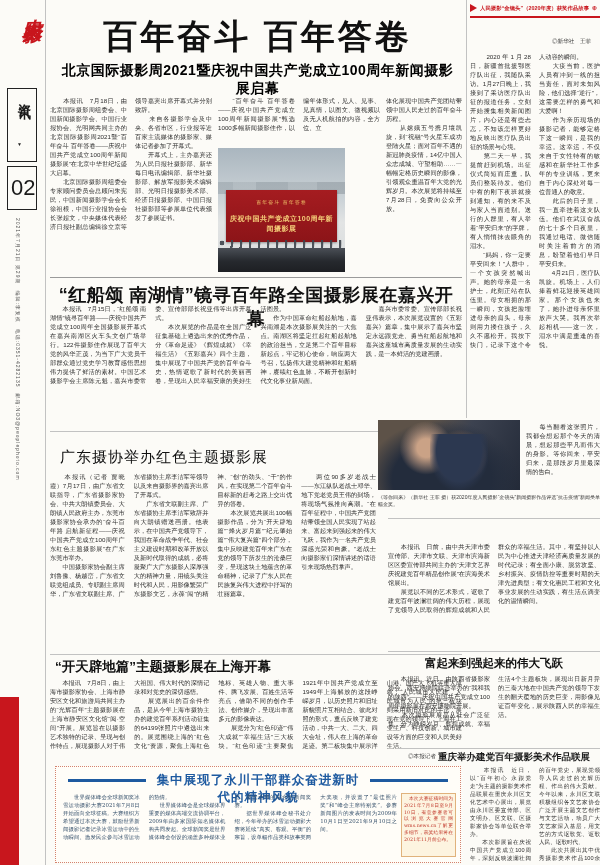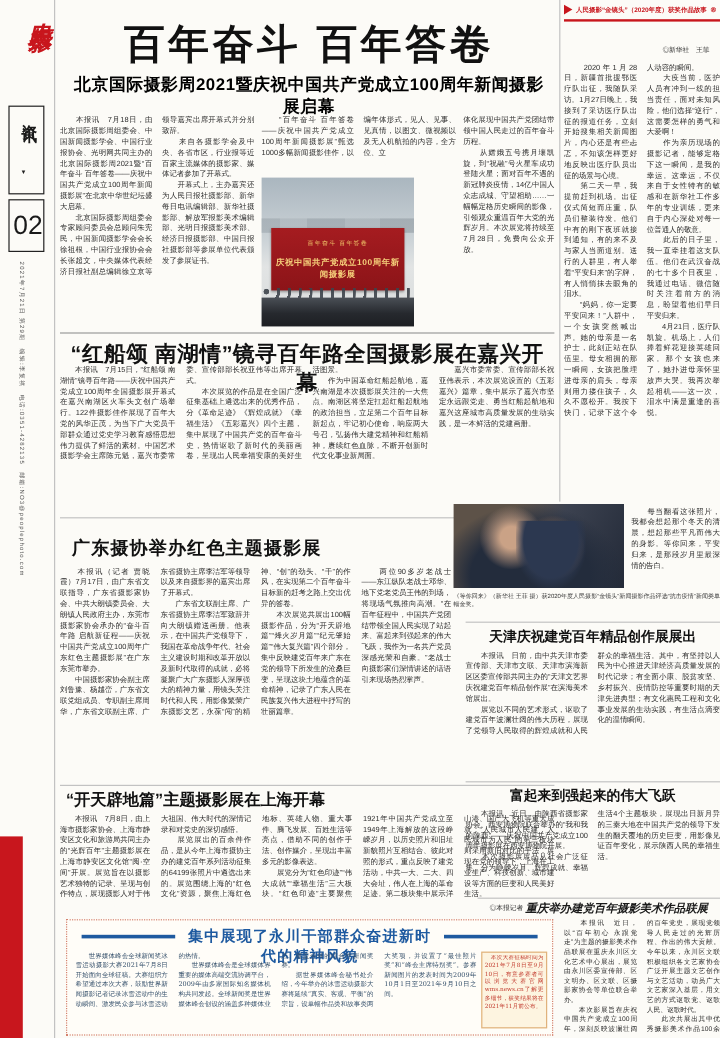--- a/index.html
+++ b/index.html
@@ -3,21 +3,21 @@
 <meta charset="utf-8">
 <style>
   html,body{margin:0;padding:0;background:#e9e7e2;}
   .page{position:relative;width:600px;height:865px;background:#fcfbf7;margin:0 auto;
         font-family:"Liberation Sans",sans-serif;overflow:hidden;color:#1a1a1a;}
   .abs{position:absolute;}
   .bt{font-size:6.2px;line-height:9px;text-align:justify;color:#2d2d2d;white-space:pre-line;overflow:hidden;}
   .c2{column-count:2;column-gap:8px;}
   .c4{column-count:4;column-gap:9px;}
   .c5{column-count:5;column-gap:9px;}
-  .hd{font-weight:bold;font-style:italic;}
+  .hd{font-weight:bold;}
   .ctr{text-align:center;}
   .rule{background:#9a9a9a;}
   .rule-light{background:#c2c2c2;}
   
   .masthead{writing-mode:vertical-rl;text-orientation:upright;font-family:"DejaVu Serif",serif;
             font-style:italic;font-weight:bold;color:#c8161d;font-size:19px;line-height:1.0;letter-spacing:2px;}
   .zbox{border:1.5px solid #222;}
   .zchar{writing-mode:vertical-rl;text-orientation:upright;font-weight:bold;font-size:13px;letter-spacing:3px;}
   .pagenum{font-weight:normal;font-size:22px;font-family:"Liberation Sans",sans-serif;}
   .railmeta{writing-mode:vertical-lr;text-orientation:sideways;font-size:5px;color:#555;letter-spacing:1px;}
@@ -41,21 +41,21 @@
       linear-gradient(115deg,#5d5248 0 30%,#3c4250 55%,#232a38);}
   .p2-fig{background:radial-gradient(ellipse at 50% 30%,#2c3850 0 55%,rgba(0,0,0,0) 75%);}
   .caption{font-size:5px;line-height:7px;color:#3a3a3a;text-align:justify;}
   
   .series{display:flex;align-items:center;gap:3px;color:#c8161d;font-size:5.4px;font-weight:bold;}
   .flag{width:0;height:0;border-left:7px solid #c8161d;border-top:4px solid transparent;border-bottom:4px solid transparent;}
   .story-title{font-size:20px;font-weight:bold;letter-spacing:5px;color:#111;}
   .byline{font-size:5.6px;color:#333;}
   .subhead{font-size:11.5px;font-weight:bold;color:#111;}
   .kicker{font-size:8.5px;font-weight:bold;color:#222;letter-spacing:1px;}
-  .a3title{font-size:15px;font-weight:bold;color:#111;letter-spacing:1px;}
+  .a3title{font-size:15px;font-weight:normal;color:#111;letter-spacing:1px;}
   .a2title{font-size:18px;font-weight:bold;color:#111;letter-spacing:.5px;}
   .a4title{font-size:13.5px;font-weight:bold;color:#111;}
   .credit{font-size:5.6px;color:#333;}
   
   .banner{border:1px dotted #d4826e;background:#fffdf8;}
   .banner-title{font-size:12.5px;font-weight:bold;color:#1e5aa0;letter-spacing:1px;}
   .bbar{background:#1e5aa0;}
   .banner-body{font-family:"DejaVu Serif",serif;font-size:5.4px;line-height:8px;color:#35506b;text-align:justify;white-space:pre-line;overflow:hidden;}
   .notice{background:#fdf4e0;border:1px solid #e0b27c;}
   .notice-text{font-family:"DejaVu Serif",serif;font-size:4.8px;line-height:6.8px;color:#c23b2e;text-align:justify;}
@@ -156,21 +156,20 @@
 　　此后的日子里，我一直牵挂着这支队伍。他们在武汉奋战的七十多个日夜里，我通过电话、微信随时关注着前方的消息，盼望着他们早日平安归来。
 　　4月21日，医疗队凯旋。机场上，人们捧着鲜花迎接英雄回家。那个女孩也来了，她扑进母亲怀里放声大哭。我再次举起相机——这一次，泪水中满是重逢的喜悦。</div>
 
   <div class="abs photo2" style="left:378px;top:420px;width:142px;height:70px;">
     <div class="abs p2-fig" style="left:52px;top:14px;width:58px;height:56px;"></div>
   </div>
   <div class="abs bt" style="left:526px;top:422px;width:74px;height:66px;">　　每当翻看这张照片，我都会想起那个冬天的清晨，想起那些平凡而伟大的身影。等你回来，平安归来，是那段岁月里最深情的告白。</div>
   <div class="abs caption" style="left:378px;top:494px;width:222px;height:20px;">《等你回来》（新华社 王菲 摄）获2020年度人民摄影“金镜头”新闻摄影作品评选“抗击疫情”新闻类单幅金奖。</div>
 
   <div class="abs rule-light" style="left:388px;top:518px;width:212px;height:1px;"></div>
-  <div class="abs subhead ctr" style="left:388px;top:523px;width:212px;">天津庆祝建党百年精品创作展展出</div>
   <div class="abs bt c2" style="left:388px;top:542px;width:212px;height:106px;">　　本报讯　日前，由中共天津市委宣传部、天津市文联、天津市滨海新区区委宣传部共同主办的“天津文艺界庆祝建党百年精品创作展”在滨海美术馆展出。
 　　展览以不同的艺术形式，讴歌了建党百年波澜壮阔的伟大历程，展现了党领导人民取得的辉煌成就和人民群众的幸福生活。其中，有坚持以人民为中心推进天津经济高质量发展的时代记录；有全面小康、脱贫攻坚、乡村振兴、疫情防控等重要时期的天津先进典型；有文化惠民工程和文化事业发展的生动实践，有生活点滴变化的温情瞬间。</div>
 
   <div class="abs rule-light" style="left:388px;top:651px;width:212px;height:1px;"></div>
   <div class="abs subhead ctr" style="left:388px;top:656px;width:212px;">富起来到强起来的伟大飞跃</div>
   <div class="abs bt c2" style="left:388px;top:674px;width:212px;height:72px;">　　本报讯　近日，由陕西省摄影家协会、西安博物院联合举办的“我和我的陕西”——庆祝中国共产党成立100周年摄影展在西安博物院开展。
 　　本次摄影展展品从社会广泛征集，分为峥嵘岁月、辉煌成就、幸福生活4个主题板块，展现出日新月异的三秦大地在中国共产党的领导下发生的翻天覆地的历史巨变，用影像见证百年变化，展示陕西人民的幸福生活。</div>
 
   <div class="abs rule-light" style="left:398px;top:748px;width:202px;height:1px;"></div>
   <div class="abs hd" style="left:438px;top:751px;width:162px;font-size:9.5px;">重庆举办建党百年摄影美术作品联展</div>

